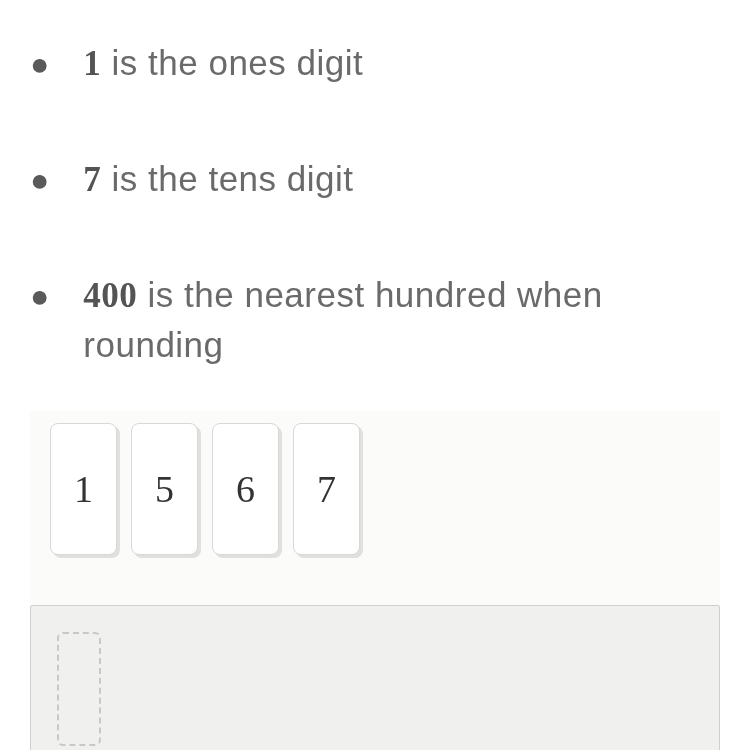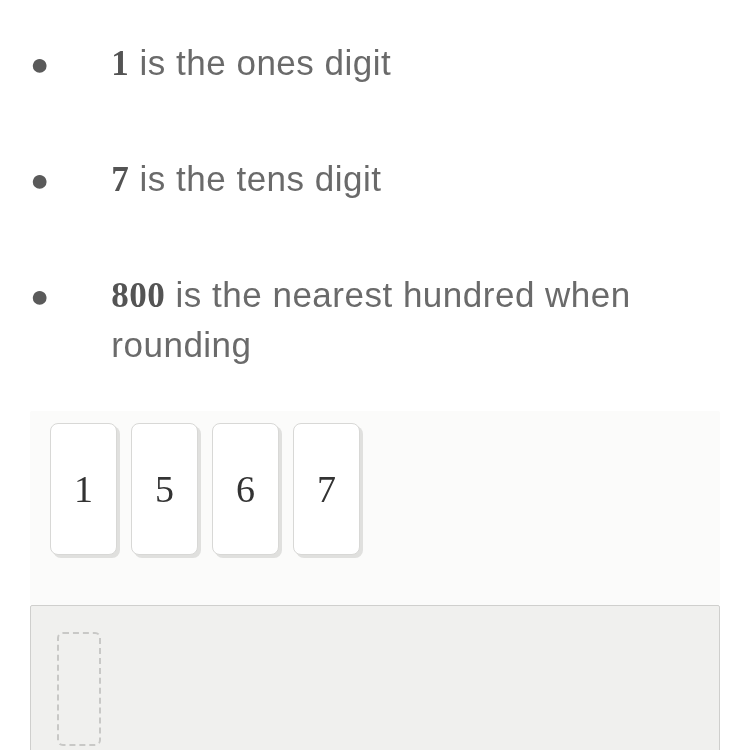--- a/index.html
+++ b/index.html
@@ -42,21 +42,20 @@
       color: #5a5a5a;
       font-size: 32px;
       margin-right: 34px;
       margin-top: 4px;
       flex-shrink: 0;
     }
     
     .clue-text {
       flex: 1;
       letter-spacing: 0.5px;
-      margin-left: 28px;
     }
     
     .clue-number {
       font-family: Georgia, "Times New Roman", serif;
       font-weight: bold;
       color: #545454;
       font-size: 35px;
     }
     
     .tiles-area {
@@ -119,21 +118,21 @@
     </li>
     <li>
       <span class="bullet">●</span>
       <span class="clue-text">
         <span class="clue-number">7</span><span> is the tens digit</span>
       </span>
     </li>
     <li>
       <span class="bullet">●</span>
       <span class="clue-text">
-        <span class="clue-number">800</span><span> is the nearest hundred when rounding</span>
+        <span class="clue-number">400</span><span> is the nearest hundred when rounding</span>
       </span>
     </li>
   </ul>
 </div>
 
 <div class="tiles-area">
   <div class="tiles-row">
     <div class="tile">1</div>
     <div class="tile">5</div>
     <div class="tile">6</div>

